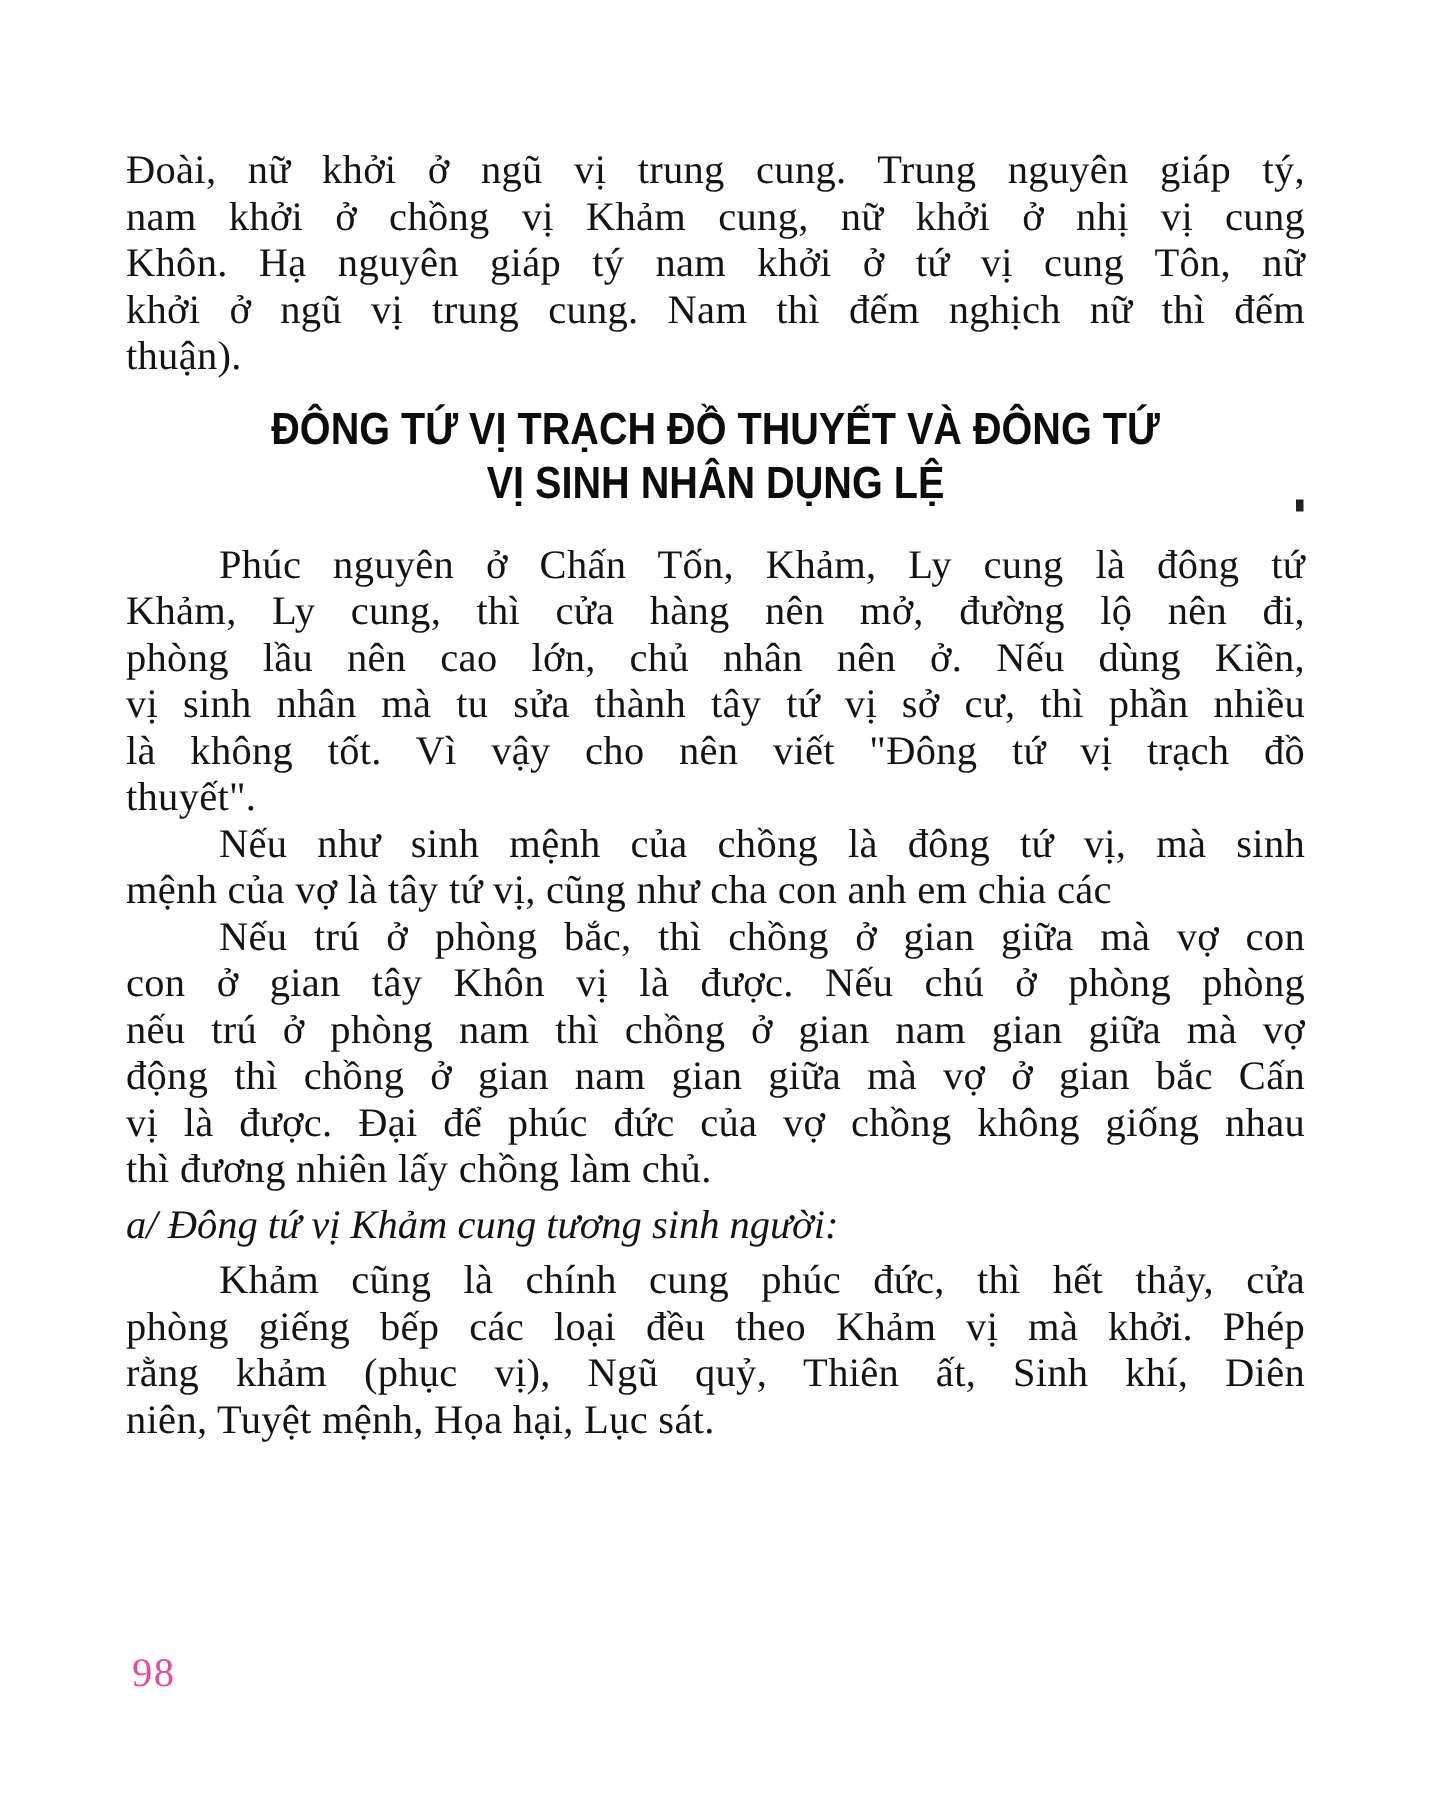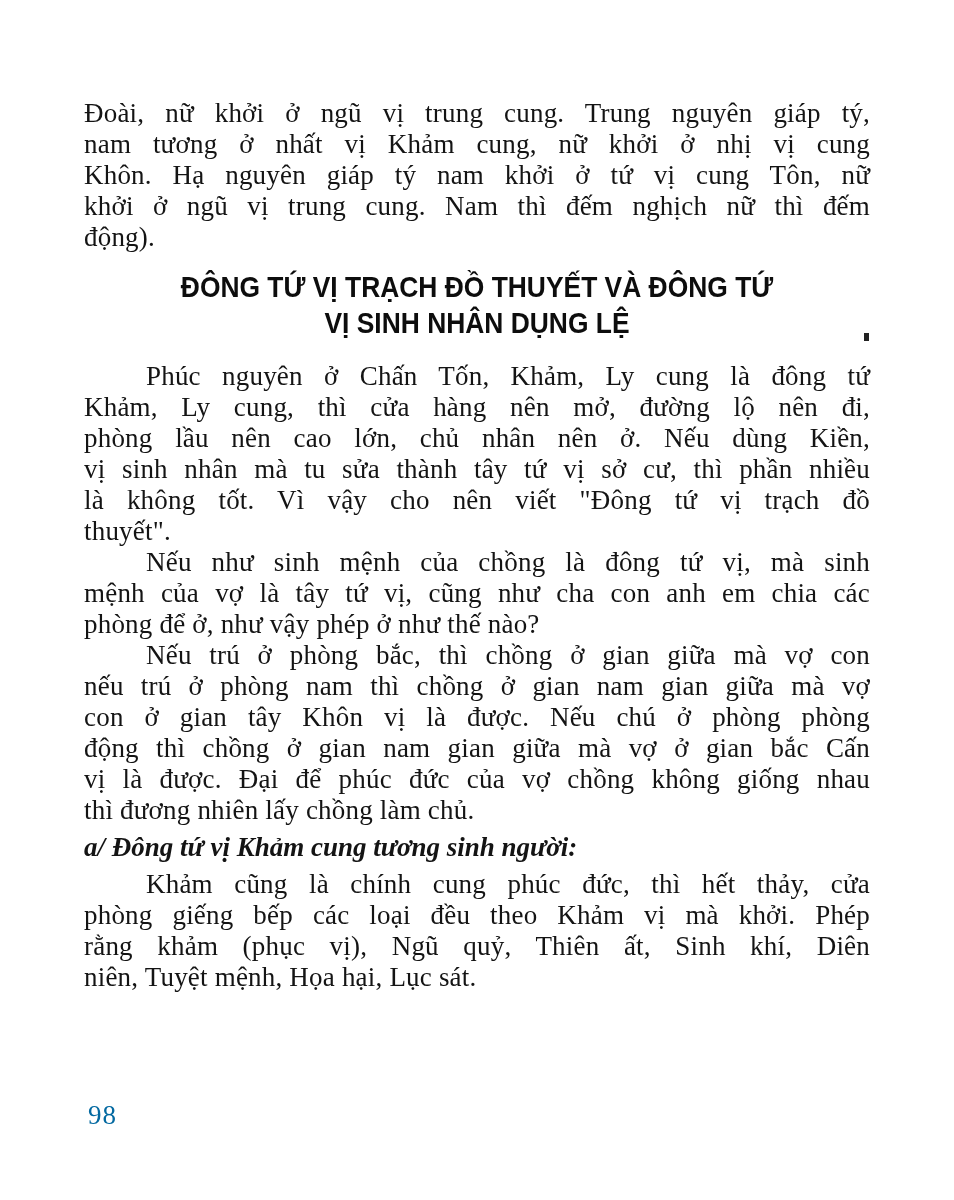--- a/index.html
+++ b/index.html
@@ -53,84 +53,82 @@
     text-align: center;
     text-align-last: center;
     transform: scaleX(0.88);
     transform-origin: 50% 50%;
     letter-spacing: 0px;
     color: #0d0d0d;
   }
   .subheading {
     margin-top: 6px;
     margin-bottom: 6px;
-    font-weight: bold;
   }
   .subheading .line {
     font-style: italic;
     font-size: 27px;
     line-height: 31px;
     text-align: left;
     text-align-last: left;
   }
   .page-number {
     position: absolute;
     left: 88px;
     top: 1100px;
     font-size: 27px;
     letter-spacing: 1px;
-    color: #0369a1;
+    color: #ec4899;
   }
   .speck {
     position: absolute;
     left: 864px;
     top: 333px;
     width: 5px;
     height: 8px;
     background: #222;
   }
 </style>
 </head>
 <body>
 
 <div class="page">
   <div class="content">
 
     <div class="para">
         <div class="line">Đoài, nữ khởi ở ngũ vị trung cung. Trung nguyên giáp tý,</div>
-        <div class="line">nam tương ở nhất vị Khảm cung, nữ khởi ở nhị vị cung</div>
+        <div class="line">nam khởi ở chồng vị Khảm cung, nữ khởi ở nhị vị cung</div>
         <div class="line">Khôn. Hạ nguyên giáp tý nam khởi ở tứ vị cung Tôn, nữ</div>
         <div class="line">khởi ở ngũ vị trung cung. Nam thì đếm nghịch nữ thì đếm</div>
-        <div class="line">động).</div>
+        <div class="line">thuận).</div>
       </div>
 
     <div class="heading">
         <div class="line">ĐÔNG TỨ VỊ TRẠCH ĐỒ THUYẾT VÀ ĐÔNG TỨ</div>
         <div class="line">VỊ SINH NHÂN DỤNG LỆ</div>
       </div>
 
     <div class="para indent">
         <div class="line">Phúc nguyên ở Chấn Tốn, Khảm, Ly cung là đông tứ</div>
         <div class="line">Khảm, Ly cung, thì cửa hàng nên mở, đường lộ nên đi,</div>
         <div class="line">phòng lầu nên cao lớn, chủ nhân nên ở. Nếu dùng Kiền,</div>
         <div class="line">vị sinh nhân mà tu sửa thành tây tứ vị sở cư, thì phần nhiều</div>
         <div class="line">là không tốt. Vì vậy cho nên viết "Đông tứ vị trạch đồ</div>
         <div class="line">thuyết".</div>
       </div>
 
     <div class="para indent">
         <div class="line">Nếu như sinh mệnh của chồng là đông tứ vị, mà sinh</div>
         <div class="line">mệnh của vợ là tây tứ vị, cũng như cha con anh em chia các</div>
-        <div class="line">phòng để ở, như vậy phép ở như thế nào?</div>
       </div>
 
     <div class="para indent">
         <div class="line">Nếu trú ở phòng bắc, thì chồng ở gian giữa mà vợ con</div>
+        <div class="line">con ở gian tây Khôn vị là được. Nếu chú ở phòng phòng</div>
         <div class="line">nếu trú ở phòng nam thì chồng ở gian nam gian giữa mà vợ</div>
-        <div class="line">con ở gian tây Khôn vị là được. Nếu chú ở phòng phòng</div>
         <div class="line">động thì chồng ở gian nam gian giữa mà vợ ở gian bắc Cấn</div>
         <div class="line">vị là được. Đại để phúc đức của vợ chồng không giống nhau</div>
         <div class="line">thì đương nhiên lấy chồng làm chủ.</div>
       </div>
 
     <div class="subheading">
         <div class="line">a/ Đông tứ vị Khảm cung tương sinh người:</div>
       </div>
 
     <div class="para indent">

